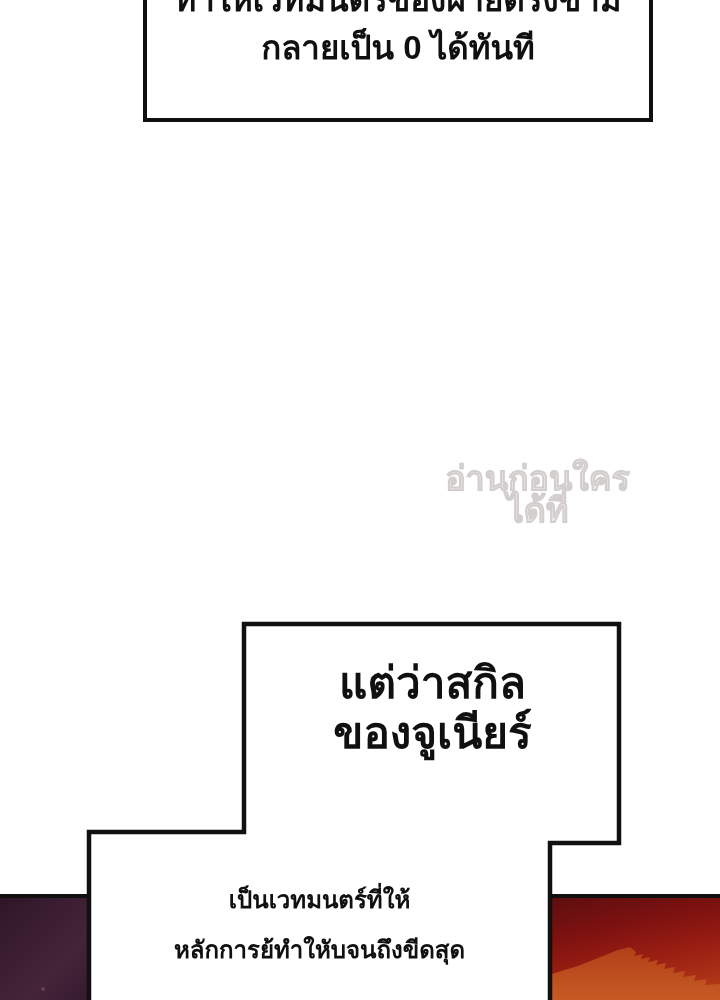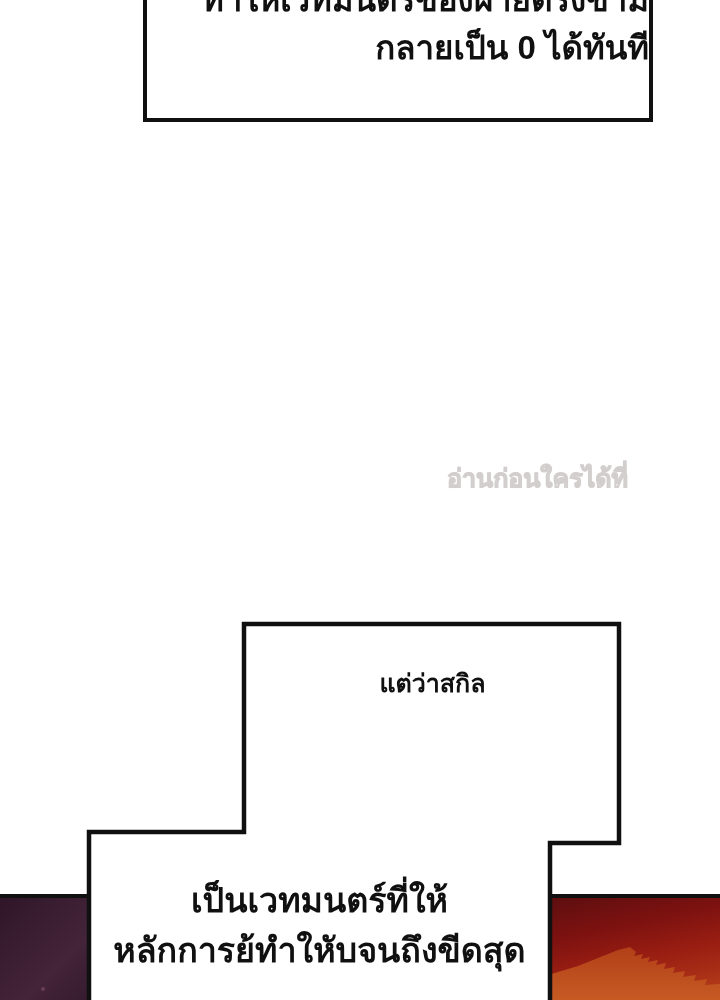--- a/index.html
+++ b/index.html
@@ -39,33 +39,33 @@
     background:var(--c-paper,#fff);
   }
   .top-box .text{padding-top:36px;text-align:center;}
 
   
   .speech-line{
     margin:0;text-align:center;
     font-weight:600;letter-spacing:0;
     color:var(--c-ink,#101010);
   }
-  .top-box .speech-line{font-size:33px;line-height:48px;text-align:right;}
+  .top-box .speech-line{font-size:33px;line-height:48px;}
   .mid-text{position:absolute;left:244px;top:658px;width:377px;}
-  .mid-text .speech-line{font-size:25px;line-height:50px;}
+  .mid-text .speech-line{font-size:44px;line-height:50px;}
   .bottom-text{position:absolute;left:89px;top:875px;width:461px;}
-  .bottom-text .speech-line{font-size:34px;line-height:50px;}
+  .bottom-text .speech-line{font-size:24px;line-height:50px;}
 
   
   .watermark{
     position:absolute;left:435px;top:462px;width:205px;
     text-align:center;user-select:none;
   }
   .watermark .wm-line{
-    font-size:25px;line-height:32px;font-weight:700;
+    font-size:34px;line-height:32px;font-weight:700;
     color:var(--c-watermark-fill,#f2efef);
     -webkit-text-stroke:1px var(--c-watermark-stroke,#d2cecd);
     text-shadow:0 0 1px var(--c-watermark-stroke,#d2cecd);
   }
 </style>
 </head>
 <body>
 
 <div class="canvas">
 
@@ -95,20 +95,21 @@
       <p class="speech-line">กลายเป็น 0 ได้ทันที</p>
     </div>
   </div>
 
   <div class="watermark">
     <div class="wm-line">อ่านก่อนใครได้ที่</div>
   </div>
 
   <div class="mid-text">
     <p class="speech-line">แต่ว่าสกิล</p>
+    <p class="speech-line">ของจูเนียร์</p>
   </div>
 
   <div class="bottom-text">
     <p class="speech-line">เป็นเวทมนตร์ที่ให้</p>
     <p class="speech-line">หลักการย้ทำใหับจนถึงขีดสุด</p>
   </div>
 
 </div>
 
 </body></html>

